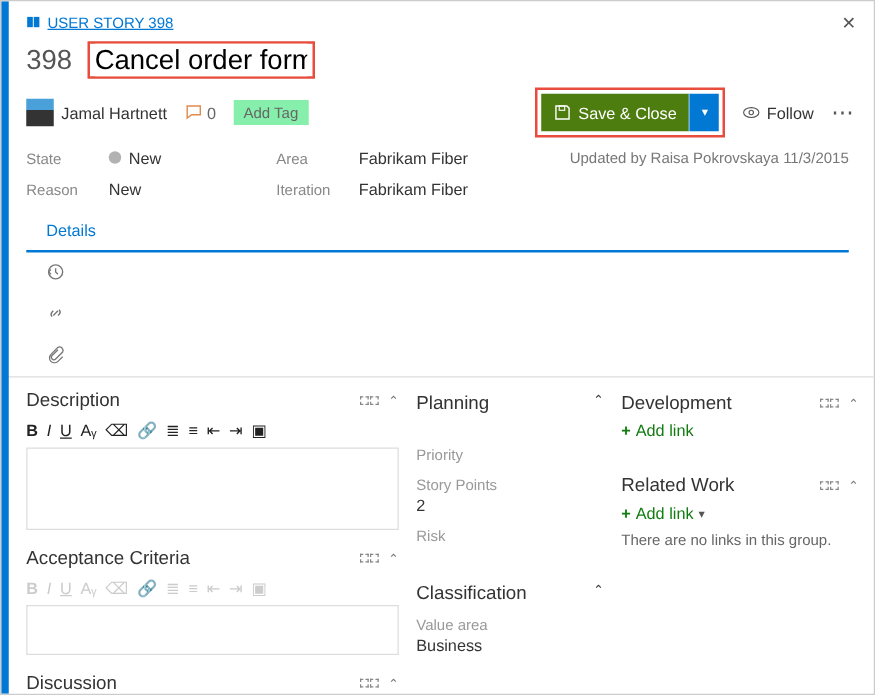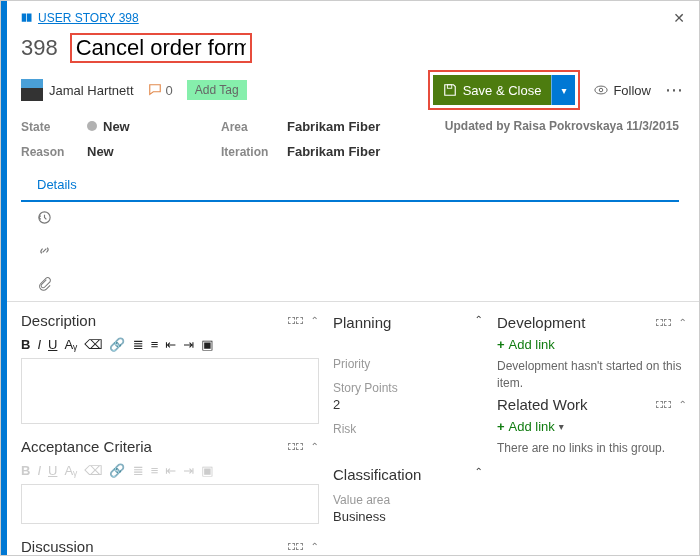--- a/index.html
+++ b/index.html
@@ -90,21 +90,20 @@
     width:24px; height:30px; font-size:10px;
   }
   .follow { display:flex; align-items:center; gap:5px; color:#333; }
   .eye { width:14px; height:14px; }
   .dots { font-size:18px; letter-spacing:2px; color:#555; }
 
   .fields-row {
     display:flex; gap:40px;
     padding: 14px 20px 0 20px;
     position: relative;
-    font-weight: bold;
   }
   .field-col { display:flex; flex-direction:column; gap:10px; min-width:160px; }
   .field-pair { display:flex; align-items:center; gap:18px; }
   .field-label { color:#888; font-size:12px; width:48px; }
   .state-dot { width:10px;height:10px;border-radius:50%; background:#b2b2b2; display:inline-block; margin-right:6px; }
   .updated-text { position:absolute; right:20px; top:14px; color:#777; font-size:12px; }
 
   .tabs {
     display:flex; justify-content:flex-end; gap:0;
     border-bottom:1px solid #ddd;
@@ -374,23 +373,22 @@
             <span class="sq"></span>
             <span class="sq"></span>
           </span>
           <span class="caret-up">⌃</span>
         </span>
     </div>
     <div class="add-link">
       <span style="color:#107c10;font-weight:bold">+</span>
       <span>Add link</span>
     </div>
-    <div class="info-text">Development hasn't started on this item.</div>
-
-    <div class="section-head" style="margin-top:4px">
+
+    <div class="section-head" style="margin-top:28px">
       <span class="title">Related Work</span>
       <span class="head-icons">
           <span class="dblsq">
             <span class="sq"></span>
             <span class="sq"></span>
           </span>
           <span class="caret-up">⌃</span>
         </span>
     </div>
     <div class="add-link">

